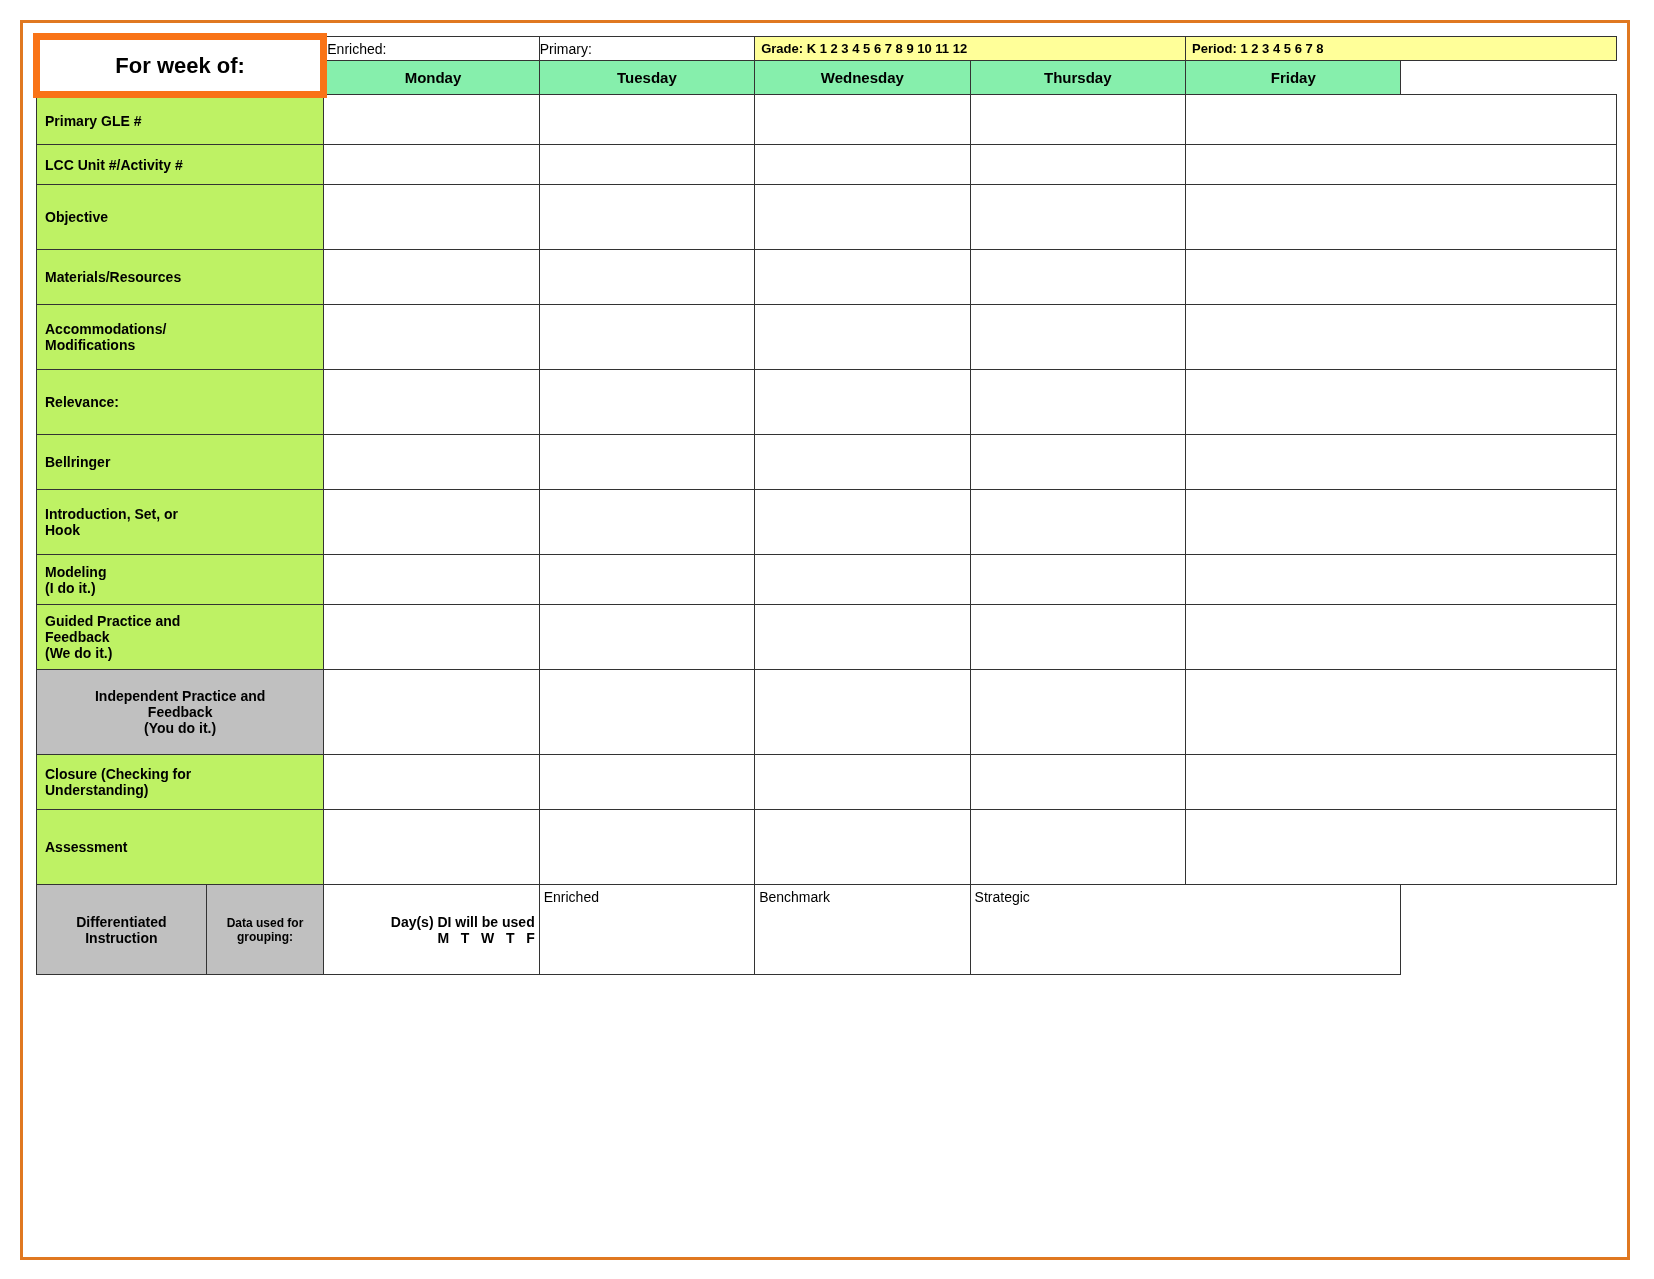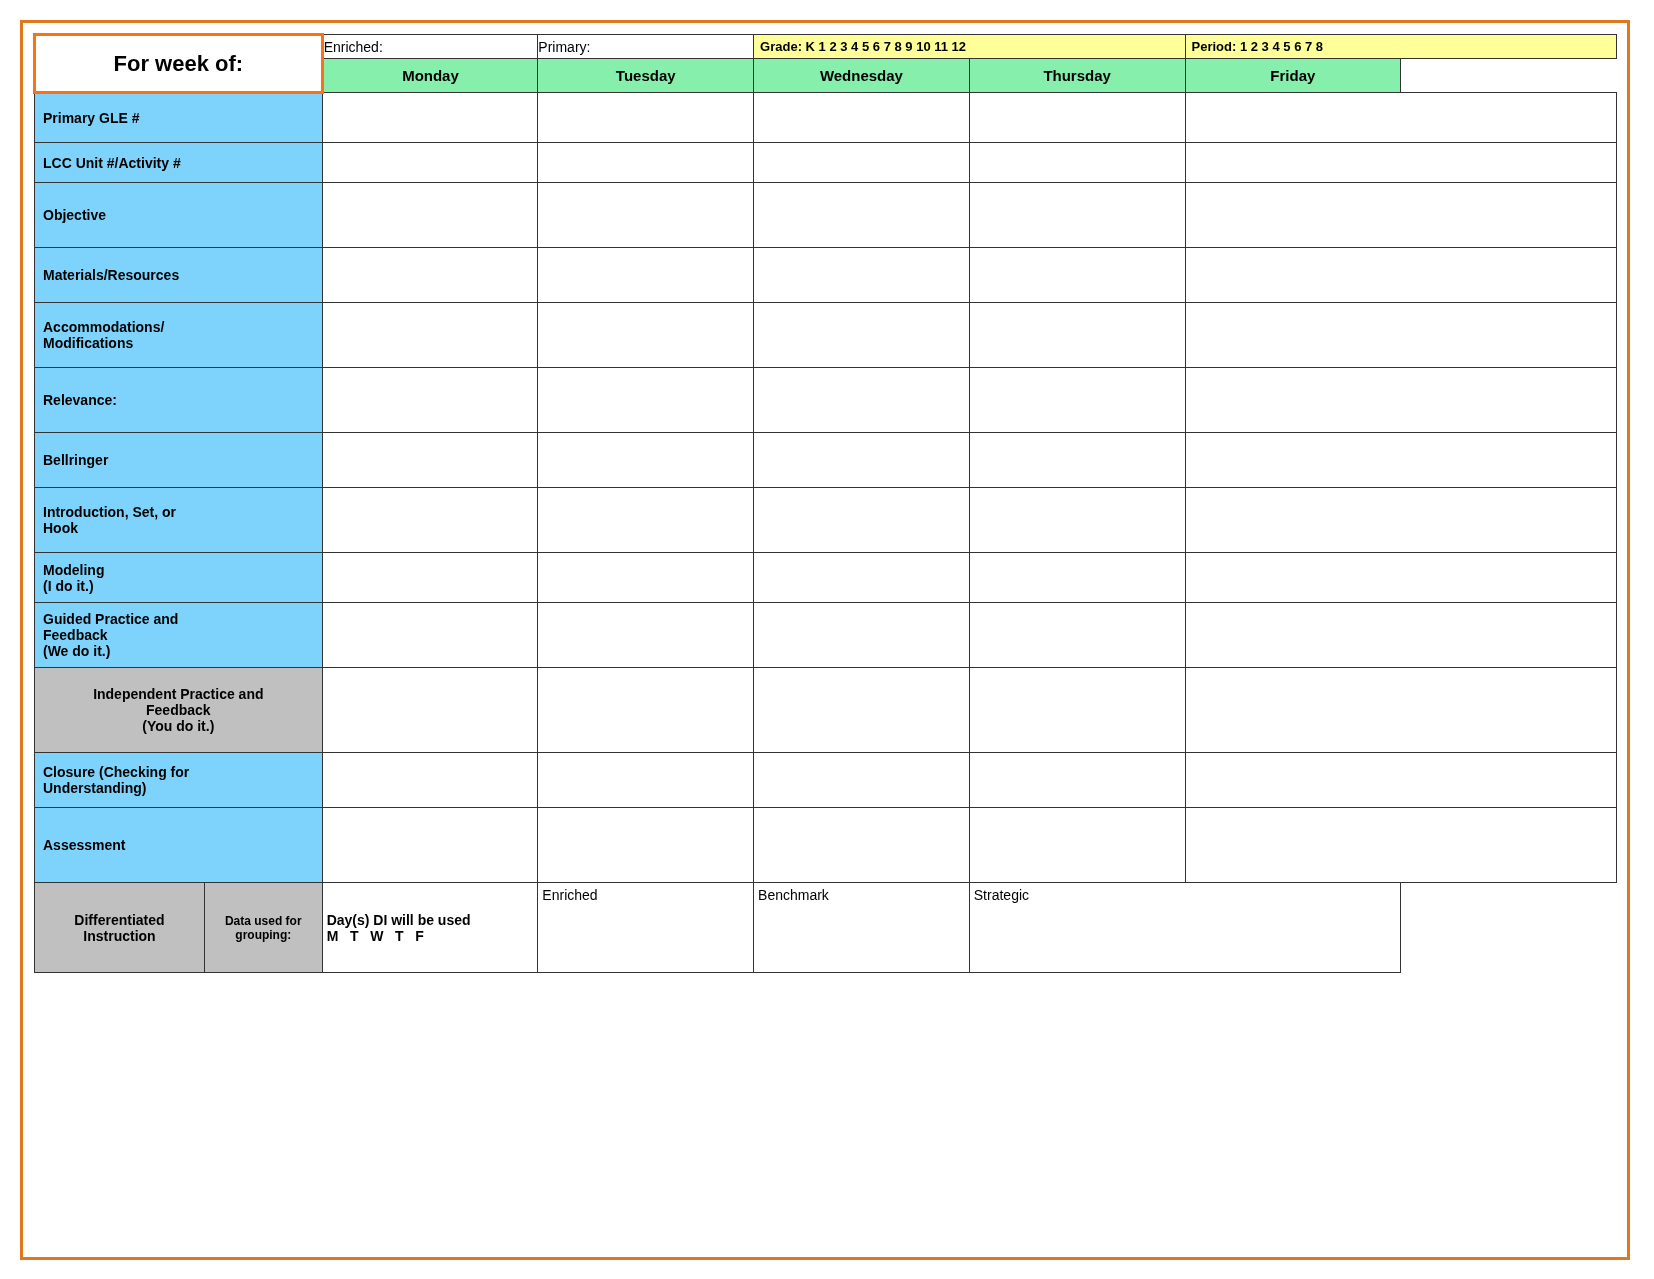--- a/index.html
+++ b/index.html
@@ -29,25 +29,25 @@
       font-weight: bold;
       text-align: center;
       padding: 8px 4px;
       font-size: 15px;
     }
     .week-label {
       text-align: center;
       font-weight: bold;
       font-size: 22px;
       padding: 8px 4px;
-      border: 3px solid #f97316;
+      border: 7px solid #f97316;
       vertical-align: middle;
     }
     .row-label {
-      background: #7dd3fc;
+      background: #bef264;
       font-weight: bold;
       padding: 6px 8px;
       font-size: 14px;
       vertical-align: middle;
     }
     .row-label-center {
       background: #c0c0c0;
       font-weight: bold;
       padding: 18px 8px;
       font-size: 14px;
@@ -232,20 +232,20 @@
       <td class="data-cell"></td>
       <td class="data-cell"></td>
       <td class="data-cell"></td>
       <td class="data-cell"></td>
       <td class="data-cell" colspan="2"></td>
     </tr>
 
     <tr style="height:90px">
       <td class="di-bottom" style="font-size:14px;">Differentiated<br>Instruction</td>
       <td class="di-bottom" style="font-size:12px;">Data used for<br>grouping:</td>
-      <td class="di-data-cell" style="text-align:left; font-weight:bold; vertical-align:middle;margin-left:39px;">Day(s) DI will be used<br>M &nbsp; T &nbsp; W &nbsp; T &nbsp; F</td>
+      <td class="di-data-cell" style="text-align:right; font-weight:bold; vertical-align:middle;margin-left:39px;">Day(s) DI will be used<br>M &nbsp; T &nbsp; W &nbsp; T &nbsp; F</td>
       <td class="di-data-cell" style="font-size:14px;margin-left:24px;">Enriched</td>
       <td class="di-data-cell" style="font-size:14px;">Benchmark</td>
       <td class="di-data-cell" style="font-size:14px;" colspan="2">Strategic</td>
     </tr>
   </tbody>
     </table>
 </div>
 
 </body></html>

